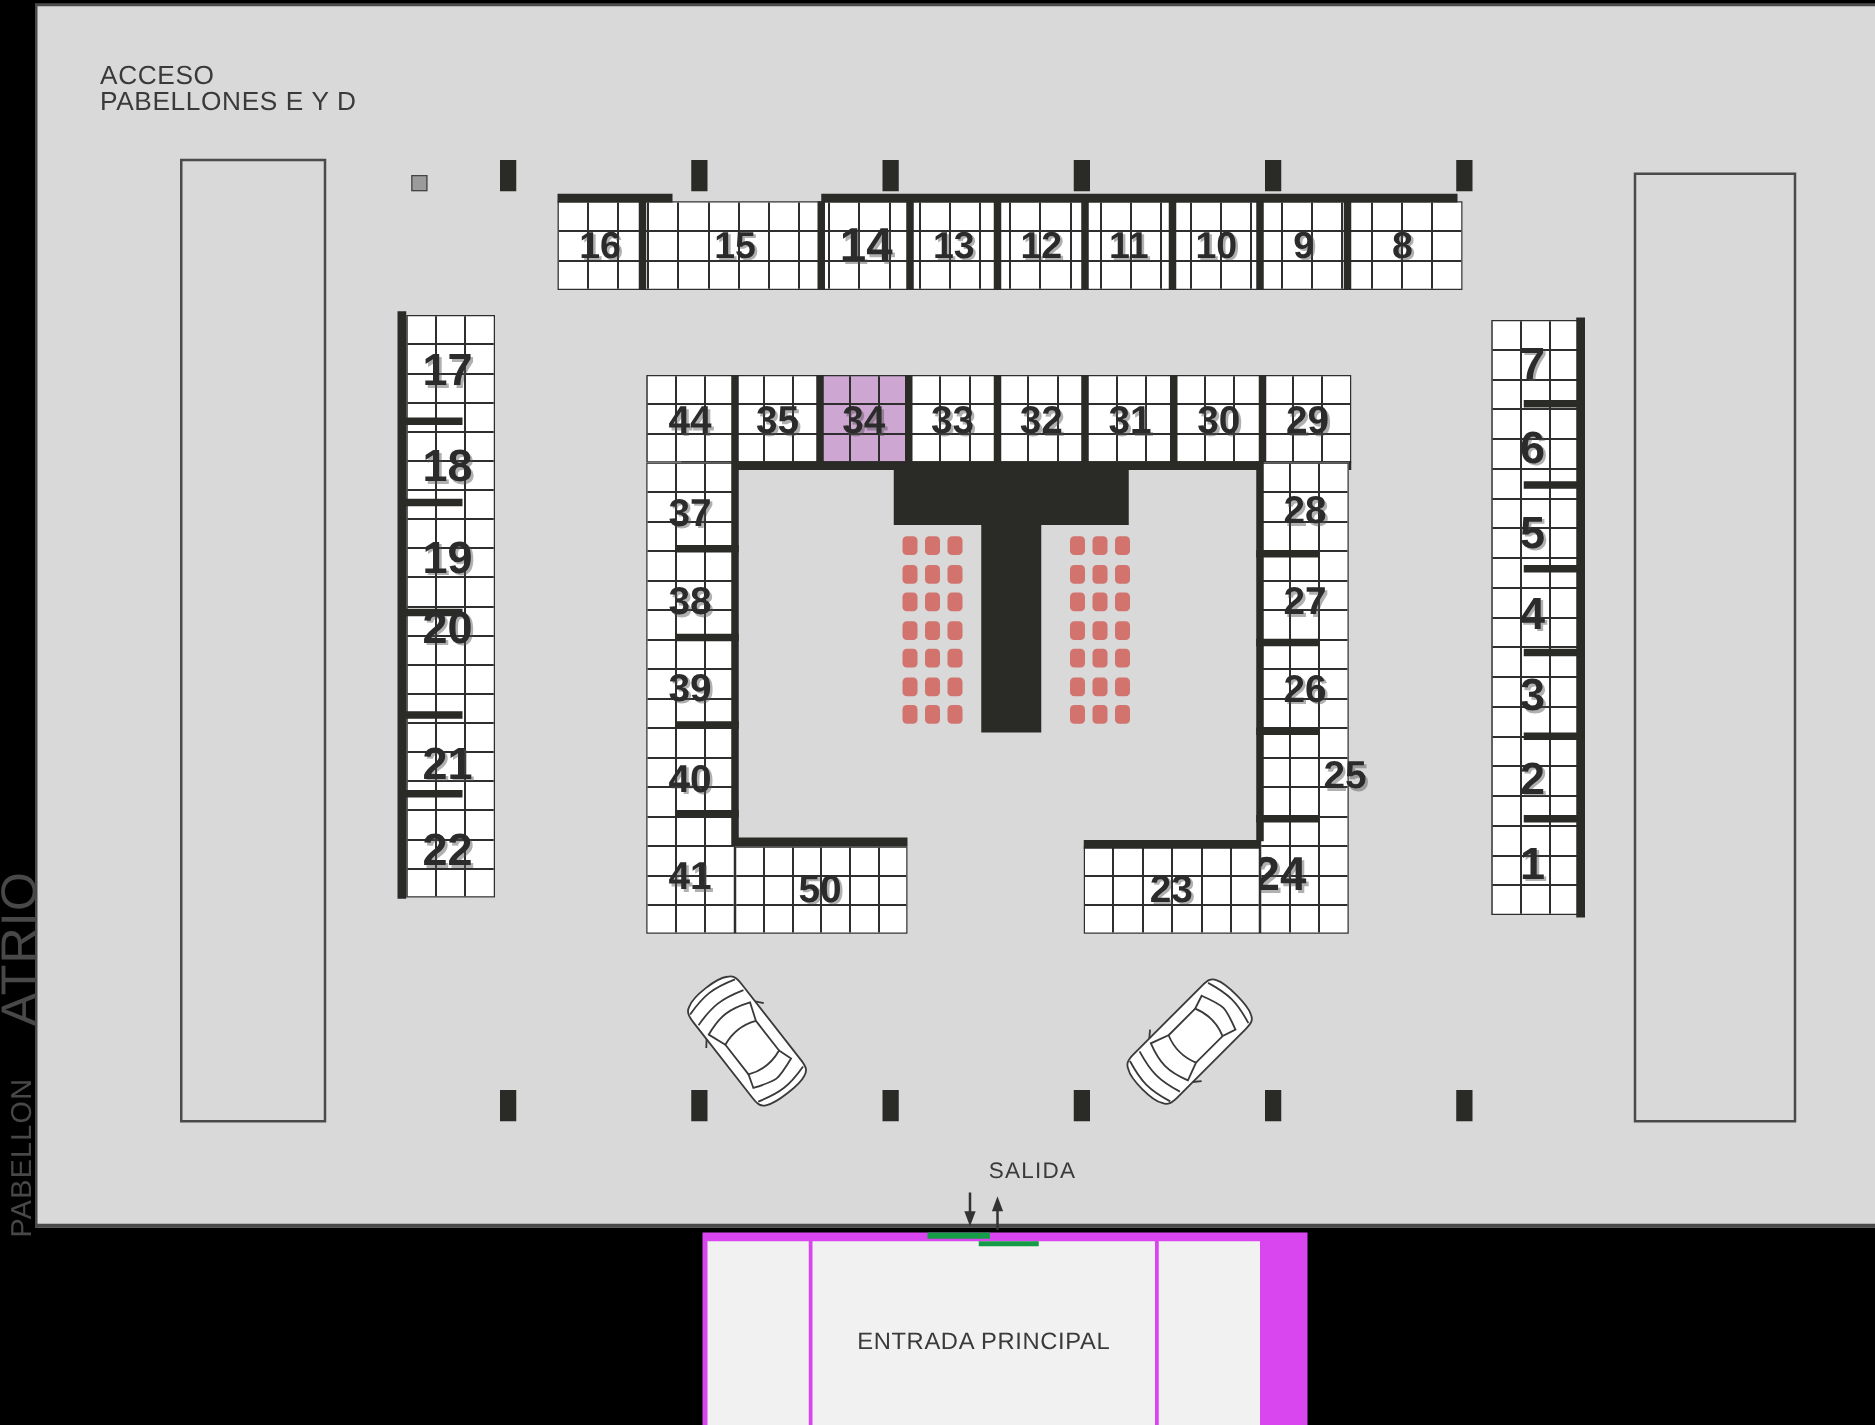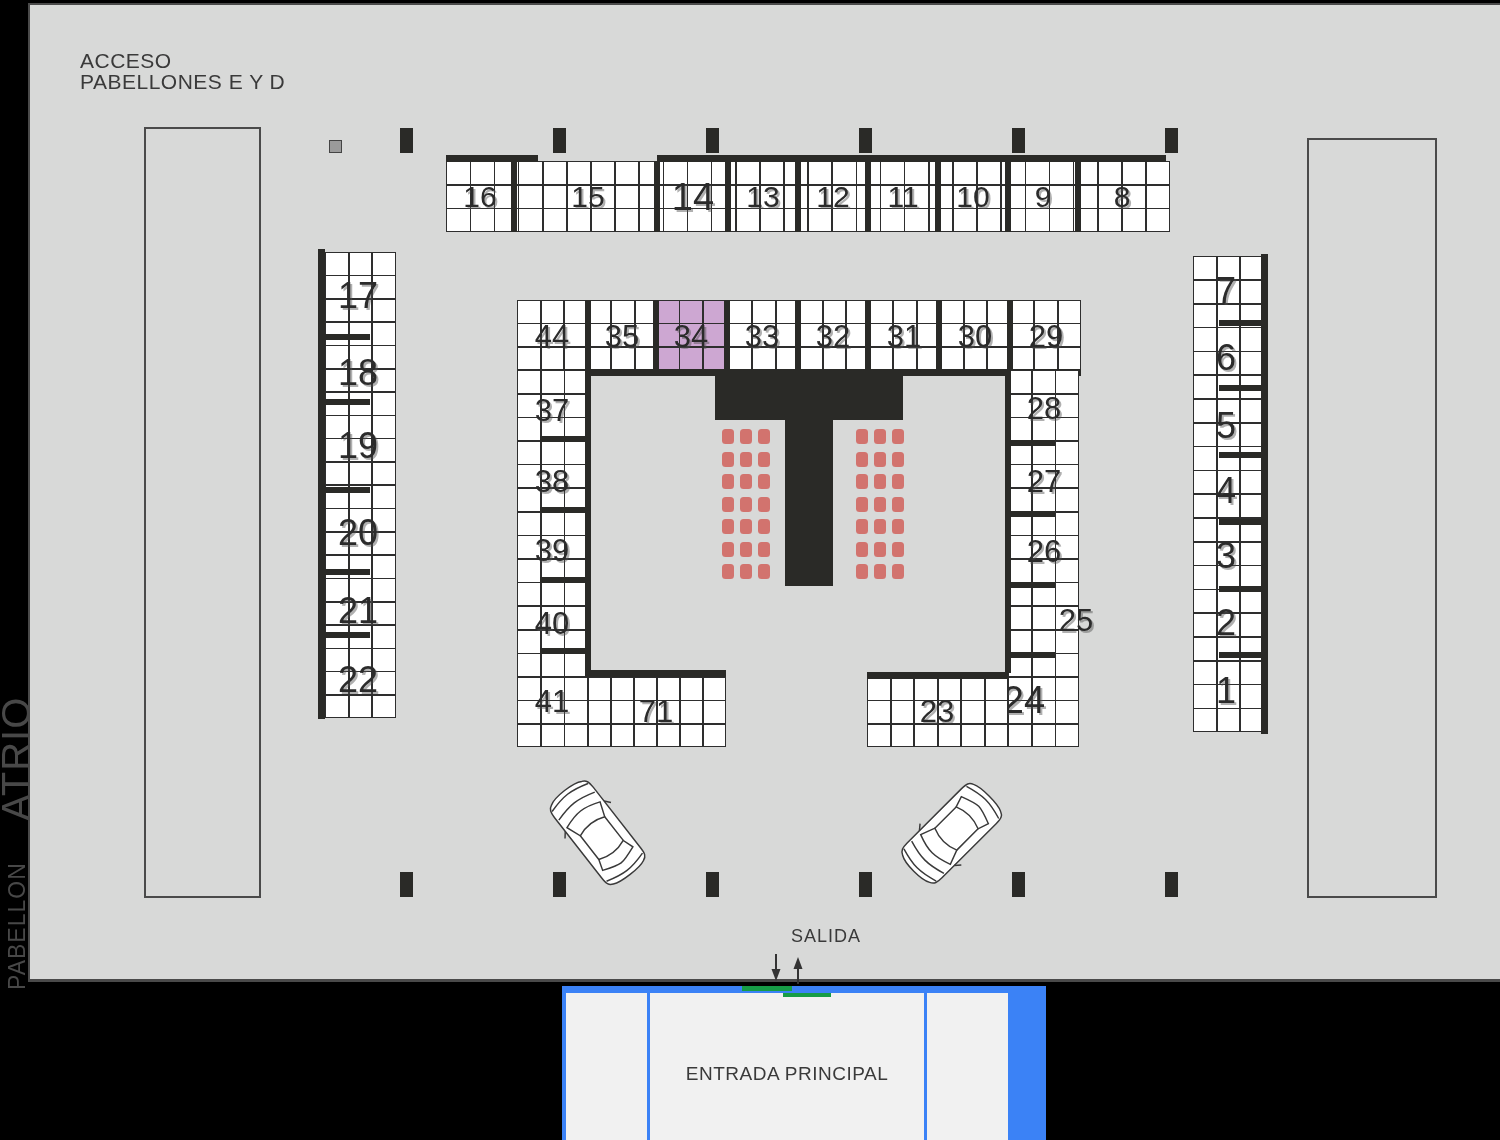--- a/index.html
+++ b/index.html
@@ -5,32 +5,32 @@
   html,body{margin:0;padding:0;background:#000;width:1500px;height:1140px;overflow:hidden;
     font-family:"Liberation Sans","DejaVu Sans",sans-serif;}
   #stage{position:absolute;left:0;top:0;width:1500px;height:1140px;background:var(--margin,#000);}
   #floor{position:absolute;left:28px;top:3px;width:1472px;height:979px;background:var(--floor,#d8d9d8);
     border-top:2px solid var(--zone-border,#4a4a4a);border-left:2px solid var(--zone-border,#4a4a4a);
     border-bottom:3px solid var(--zone-border,#4a4a4a);box-sizing:border-box;}
   .zone{position:absolute;background:var(--floor,#d8d9d8);border:2px solid var(--zone-border,#4a4a4a);box-sizing:border-box;}
   .bar{position:absolute;background:var(--structure,#2a2a27);}
   .pillar{position:absolute;width:13px;height:25px;background:var(--structure,#2a2a27);}
   .grid{position:absolute;background-color:var(--booth-fill,#fff);box-sizing:border-box;}
-  .bnum{position:absolute;font-weight:normal;color:#2b2b2b;transform:translate(-50%,-50%);
+  .bnum{position:absolute;font-weight:bold;color:#2b2b2b;transform:translate(-50%,-50%);
     text-shadow:2px 2px 0 rgba(80,80,80,.45);white-space:nowrap;line-height:1;}
   .chair{position:absolute;width:12px;height:15px;border-radius:3.5px;background:var(--chair,#d2736e);}
   .tx{position:absolute;color:var(--text,#3a3a3a);}
   #acceso{left:80px;top:50px;font-size:21px;line-height:21px;letter-spacing:.5px;}
   .vtext{position:absolute;transform:rotate(-90deg);transform-origin:0 0;color:#484848;white-space:nowrap;line-height:1;}
   #atrio{left:-4px;top:821px;font-size:40px;letter-spacing:1px;}
   #pabellon{left:6px;top:990px;font-size:23px;letter-spacing:1px;}
   #salida{left:790px;top:926px;font-size:18px;transform:translateX(-50%);letter-spacing:1px;margin-left:36px;}
   #graysq{position:absolute;left:329px;top:140px;width:13px;height:13px;background:#9b9b9b;border:1.5px solid #444;box-sizing:border-box;}
   .greenbar{position:absolute;background:var(--exit-marker-green,#169c46);}
-  #building{position:absolute;left:562px;top:986px;width:484px;height:154px;background:#3b82f6;}
+  #building{position:absolute;left:562px;top:986px;width:484px;height:154px;background:#d946ef;}
   .panel{position:absolute;background:var(--building-panel,#f1f1f1);top:7px;bottom:0;}
   #entradatxt{position:absolute;left:50%;top:70px;transform:translateX(-50%);font-size:19px;color:var(--text,#3a3a3a);
     white-space:nowrap;letter-spacing:.5px;}
   .car{position:absolute;}
   #arrows{position:absolute;left:758px;top:952px;}
 </style>
 </head>
 <body>
 
 <div id="stage">
@@ -72,21 +72,21 @@
       <div class="grid" style="left: 325px; top: 252px; width: 70.5px; height: 466px; background-image: repeating-linear-gradient(90deg, transparent 0px, transparent 21.9px, rgb(46, 46, 46) 21.9px, rgb(46, 46, 46) 23.5px), repeating-linear-gradient(transparent 0px, transparent 21.7px, rgb(46, 46, 46) 21.7px, rgb(46, 46, 46) 23.3px); border: 1.6px solid rgb(46, 46, 46);"></div>
       <div class="bar" style="left: 318px; top: 249px; width: 7px; height: 470px;"></div>
       <div class="bar" style="left: 322px; top: 334px; width: 48px; height: 6px;"></div>
       <div class="bar" style="left: 322px; top: 399px; width: 48px; height: 6px;"></div>
       <div class="bar" style="left: 322px; top: 487px; width: 48px; height: 6px;"></div>
       <div class="bar" style="left: 322px; top: 569px; width: 48px; height: 6px;"></div>
       <div class="bar" style="left: 322px; top: 632px; width: 48px; height: 6px;"></div>
       <div class="bnum" style="font-size: 36px; left: 358px; top: 296px;">17</div>
       <div class="bnum" style="font-size: 36px; left: 358px; top: 373px;">18</div>
       <div class="bnum" style="font-size: 36px; left: 358px; top: 446px;">19</div>
-      <div class="bnum" style="font-size: 36px; left: 358px; top: 533px;">20</div>
+      <div class="bnum" style="font-size: 36px; left: 358px; top: 502px;">20</div>
       <div class="bnum" style="font-size: 36px; left: 358px; top: 611px;">21</div>
       <div class="bnum" style="font-size: 36px; left: 358px; top: 680px;">22</div>
       <div class="grid" style="left: 1193px; top: 256px; width: 70.5px; height: 476px; background-image: repeating-linear-gradient(90deg, transparent 0px, transparent 21.9px, rgb(46, 46, 46) 21.9px, rgb(46, 46, 46) 23.5px), repeating-linear-gradient(transparent 0px, transparent 22.2px, rgb(46, 46, 46) 22.2px, rgb(46, 46, 46) 23.8px); border: 1.6px solid rgb(46, 46, 46);"></div>
       <div class="bar" style="left: 1261px; top: 254px; width: 7px; height: 480px;"></div>
       <div class="bar" style="left: 1219px; top: 320px; width: 48px; height: 6px;"></div>
       <div class="bar" style="left: 1219px; top: 385px; width: 48px; height: 6px;"></div>
       <div class="bar" style="left: 1219px; top: 452px; width: 48px; height: 6px;"></div>
       <div class="bar" style="left: 1219px; top: 519px; width: 48px; height: 6px;"></div>
       <div class="bar" style="left: 1219px; top: 586px; width: 48px; height: 6px;"></div>
       <div class="bar" style="left: 1219px; top: 652px; width: 48px; height: 6px;"></div>
@@ -132,21 +132,21 @@
       <div class="bar" style="left: 1005px; top: 511px; width: 50px; height: 6px;"></div>
       <div class="bar" style="left: 1005px; top: 582px; width: 50px; height: 6px;"></div>
       <div class="bar" style="left: 1005px; top: 652px; width: 50px; height: 6px;"></div>
       <div class="bnum" style="font-size: 31px; left: 1044px; top: 408px;">28</div>
       <div class="bnum" style="font-size: 31px; left: 1044px; top: 481px;">27</div>
       <div class="bnum" style="font-size: 31px; left: 1044px; top: 551px;">26</div>
       <div class="bnum" style="font-size: 31px; left: 1076px; top: 620px;">25</div>
       <div class="bnum" style="font-size: 38px; left: 992px; top: 700px; margin-left: 32px;">24</div>
       <div class="grid" style="left: 588px; top: 677px; width: 138px; height: 70px; background-image: repeating-linear-gradient(90deg, transparent 0px, transparent 21.4px, rgb(46, 46, 46) 21.4px, rgb(46, 46, 46) 23px), repeating-linear-gradient(transparent 0px, transparent 21.7px, rgb(46, 46, 46) 21.7px, rgb(46, 46, 46) 23.3px); border: 1.6px solid rgb(46, 46, 46);"></div>
       <div class="bar" style="left: 588px; top: 670px; width: 138px; height: 7px;"></div>
-      <div class="bnum" style="font-size: 31px; left: 656px; top: 711px;">71</div>
+      <div class="bnum" style="font-size: 31px; left: 656px; top: 711px;">50</div>
       <div class="grid" style="left: 867px; top: 677px; width: 141px; height: 70px; background-image: repeating-linear-gradient(90deg, transparent 0px, transparent 21.9px, rgb(46, 46, 46) 21.9px, rgb(46, 46, 46) 23.5px), repeating-linear-gradient(transparent 0px, transparent 21.7px, rgb(46, 46, 46) 21.7px, rgb(46, 46, 46) 23.3px); border: 1.6px solid rgb(46, 46, 46);"></div>
       <div class="bar" style="left: 867px; top: 672px; width: 141px; height: 7px;"></div>
       <div class="bnum" style="font-size: 31px; left: 937px; top: 711px;">23</div>
       <div class="pillar" style="left: 400px; top: 128px;"></div>
       <div class="pillar" style="left: 553px; top: 128px;"></div>
       <div class="pillar" style="left: 706px; top: 128px;"></div>
       <div class="pillar" style="left: 859px; top: 128px;"></div>
       <div class="pillar" style="left: 1012px; top: 128px;"></div>
       <div class="pillar" style="left: 1165px; top: 128px;"></div>
       <div class="pillar" style="left: 400px; top: 872px;"></div>

